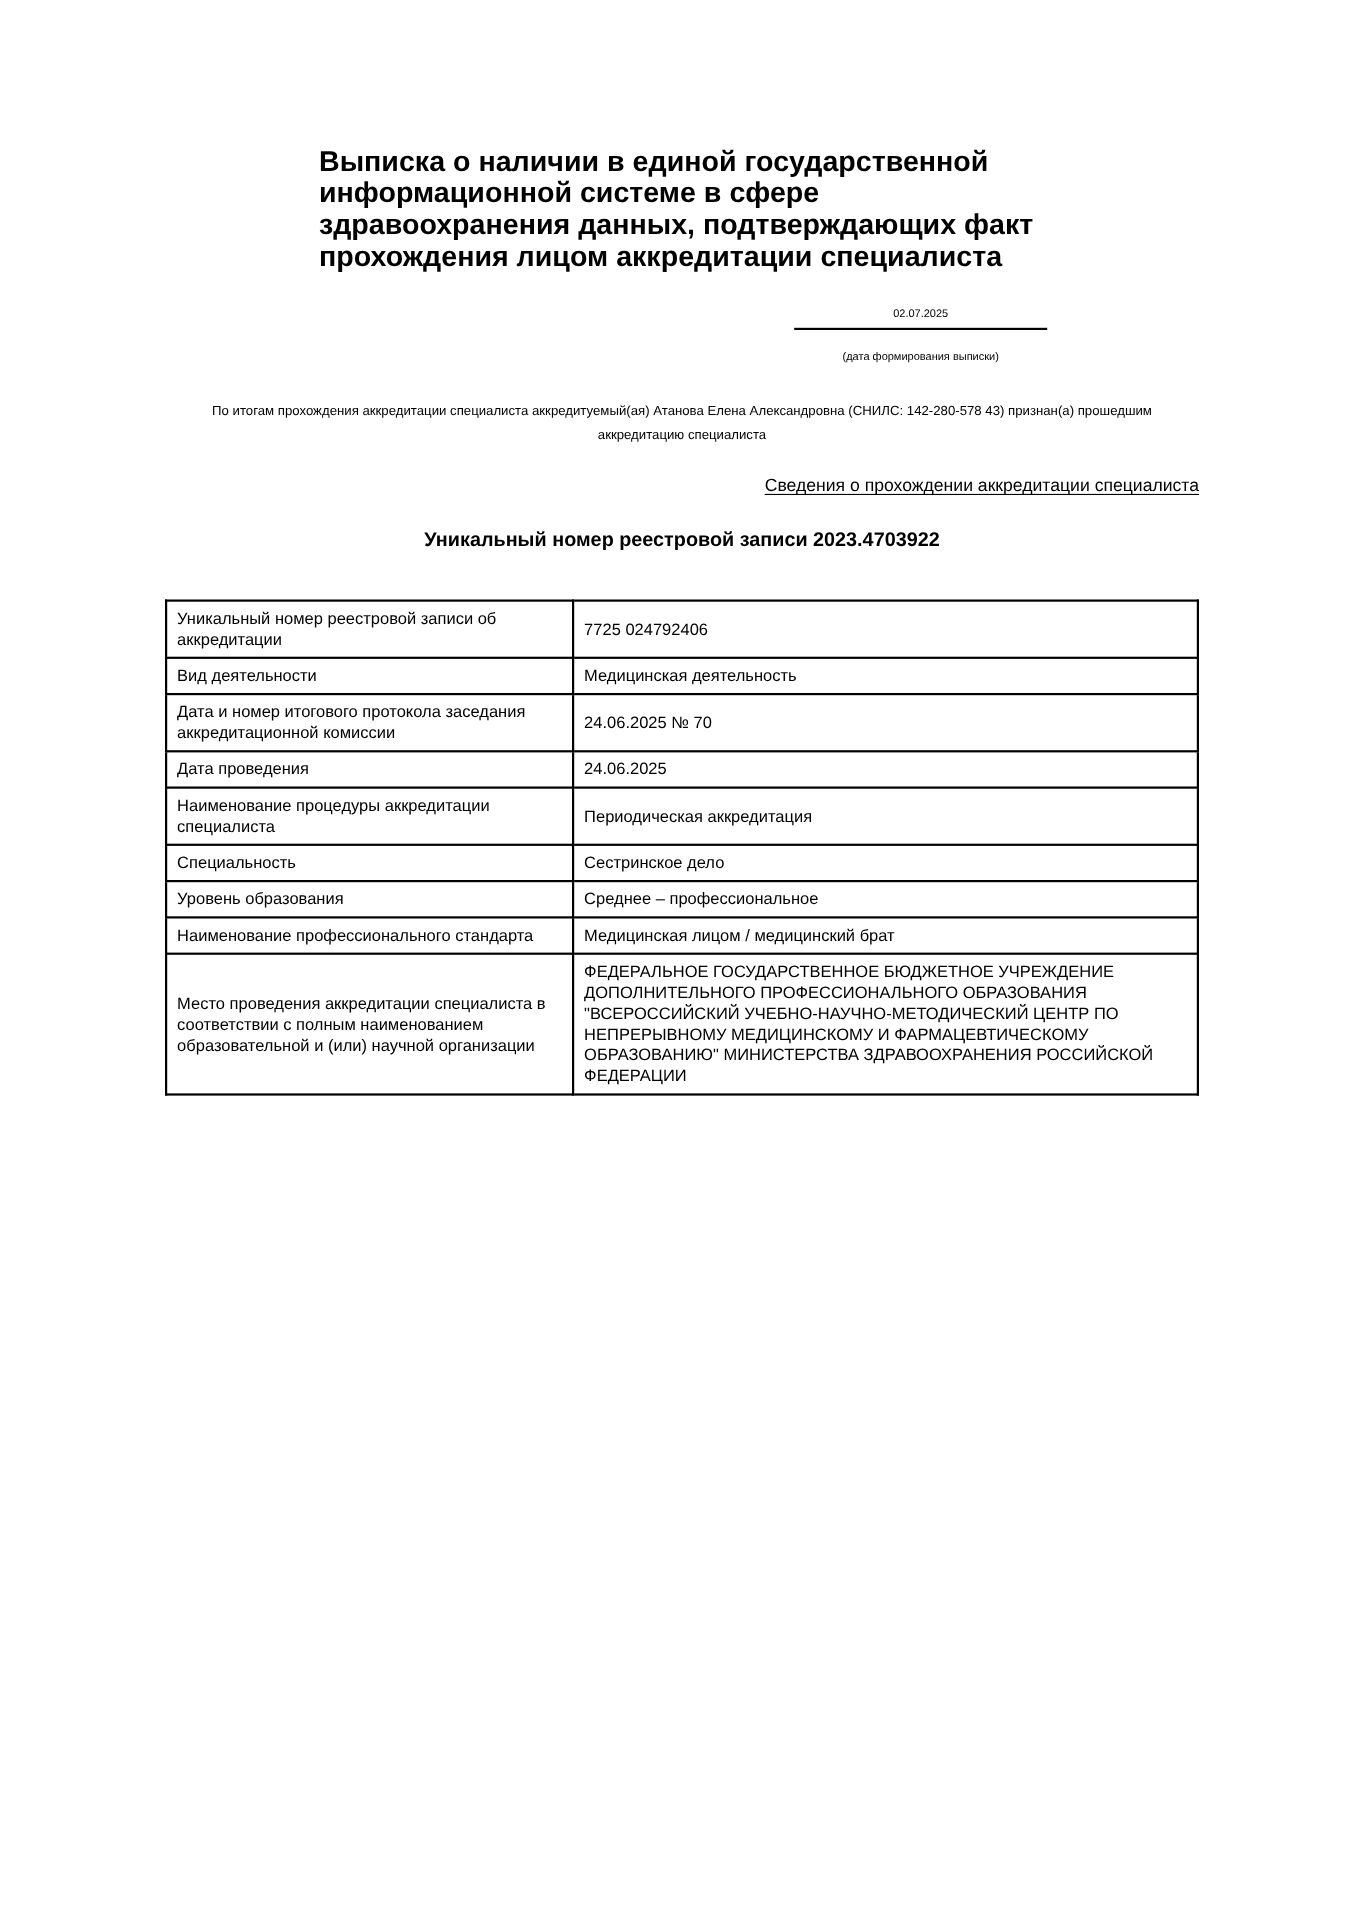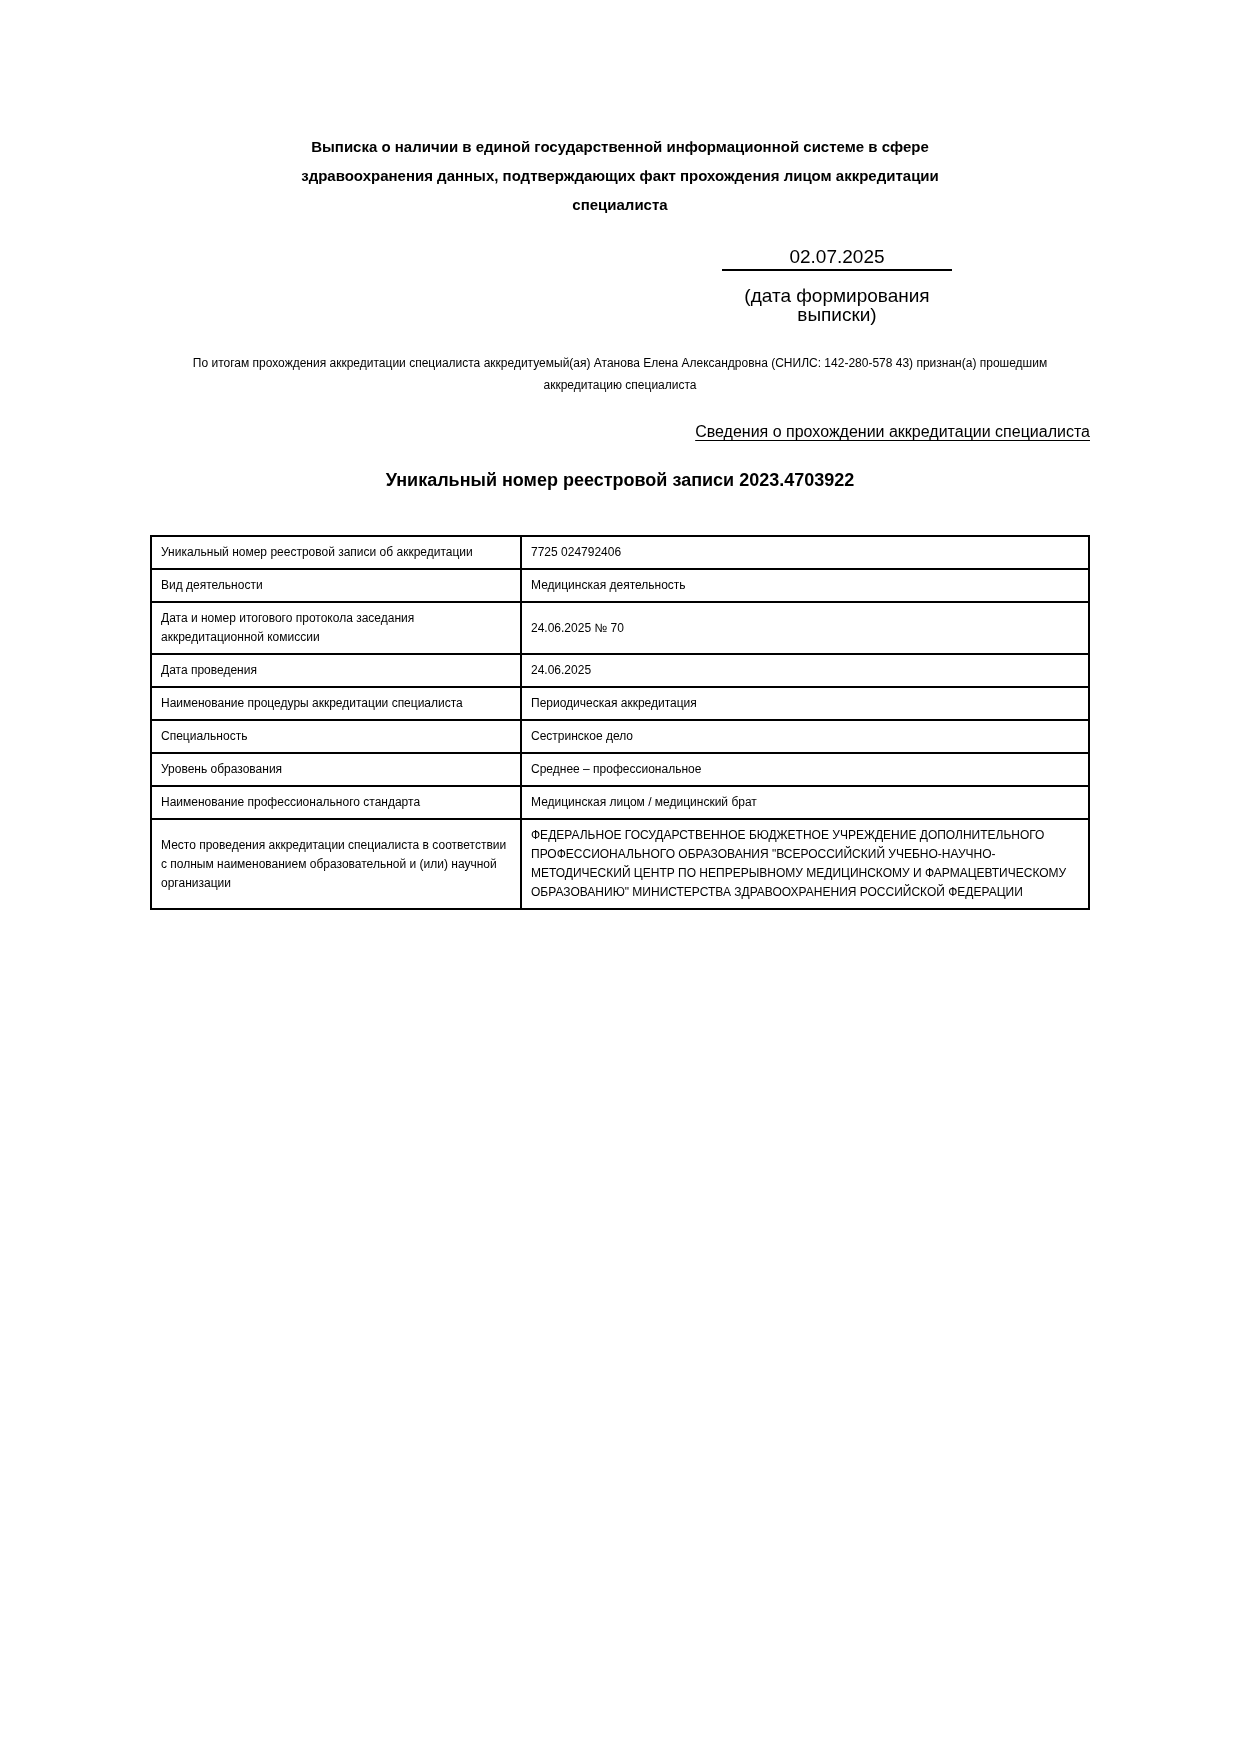--- a/index.html
+++ b/index.html
@@ -15,30 +15,29 @@
     -webkit-font-smoothing: antialiased;
   }
   .page {
     width: 940px;
     margin: 0 auto;
     padding-top: 132px;
   }
   .doc-title {
     max-width: 660px;
     margin: 0 auto;
-    text-align: center;
-    font-size: 15px;
+    font-size: 26px;
     line-height: 29px;
     font-weight: bold;
   }
   .date-block {
     width: 230px;
     margin: 28px 0 0 572px;
     text-align: center;
-    font-size: 19px;
+    font-size: 10px;
     line-height: 19px;
   }
   .date-value {
     display: block;
     padding-bottom: 3px;
     border-bottom: 2px solid #000000;
   }
   .date-caption {
     display: block;
     margin-top: 15px;
@@ -63,21 +62,21 @@
     text-align: center;
     font-size: 18px;
     line-height: 22px;
     font-weight: bold;
   }
   table.acc-table {
     margin-top: 44px;
     width: 940px;
     border-collapse: collapse;
     table-layout: fixed;
-    font-size: 12px;
+    font-size: 15px;
   }
   table.acc-table td {
     border: 2px solid #000000;
     padding: 6px 9px;
     vertical-align: middle;
     line-height: 19px;
     word-wrap: break-word;
   }
   td.label-cell { width: 350px; }
   td.value-cell { width: 548px; }

